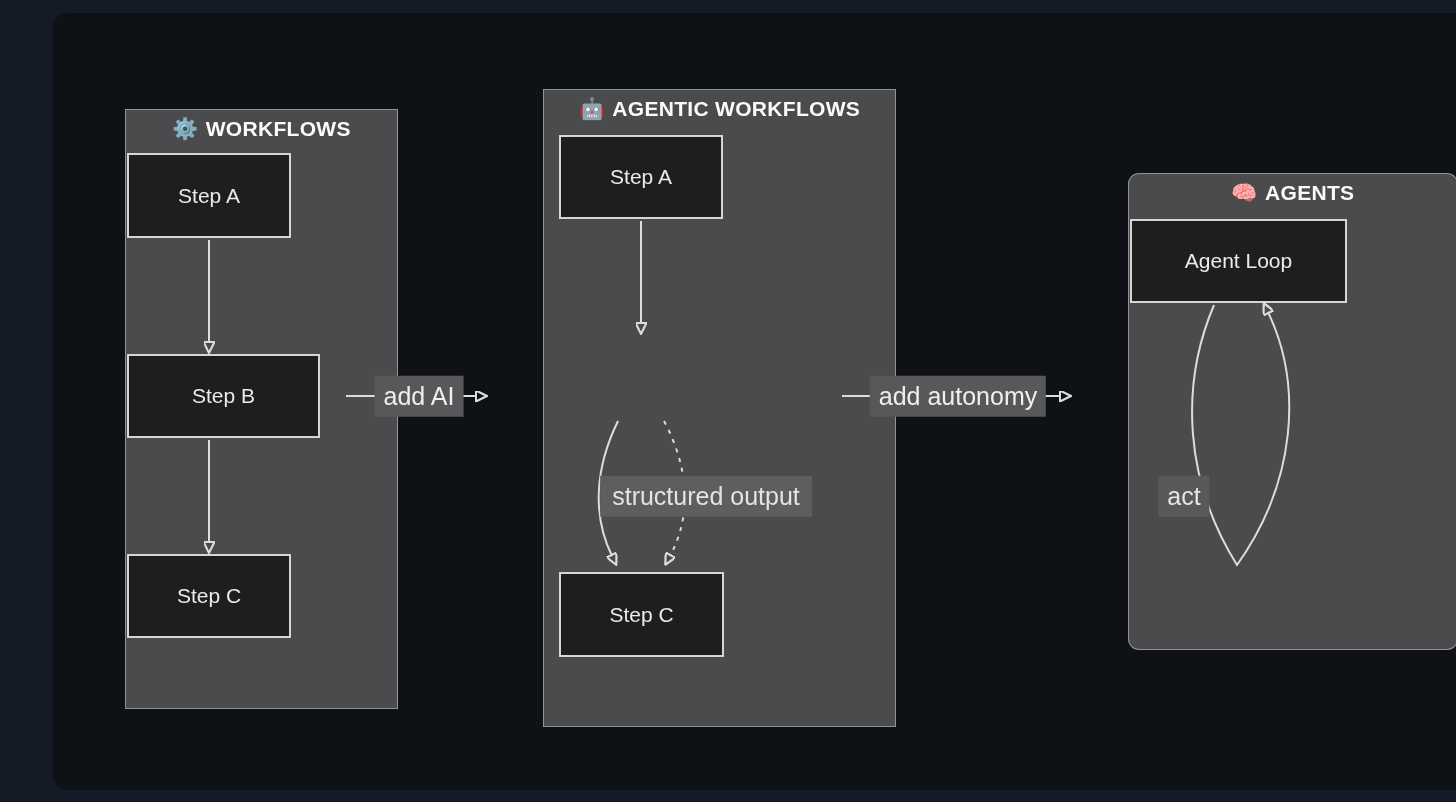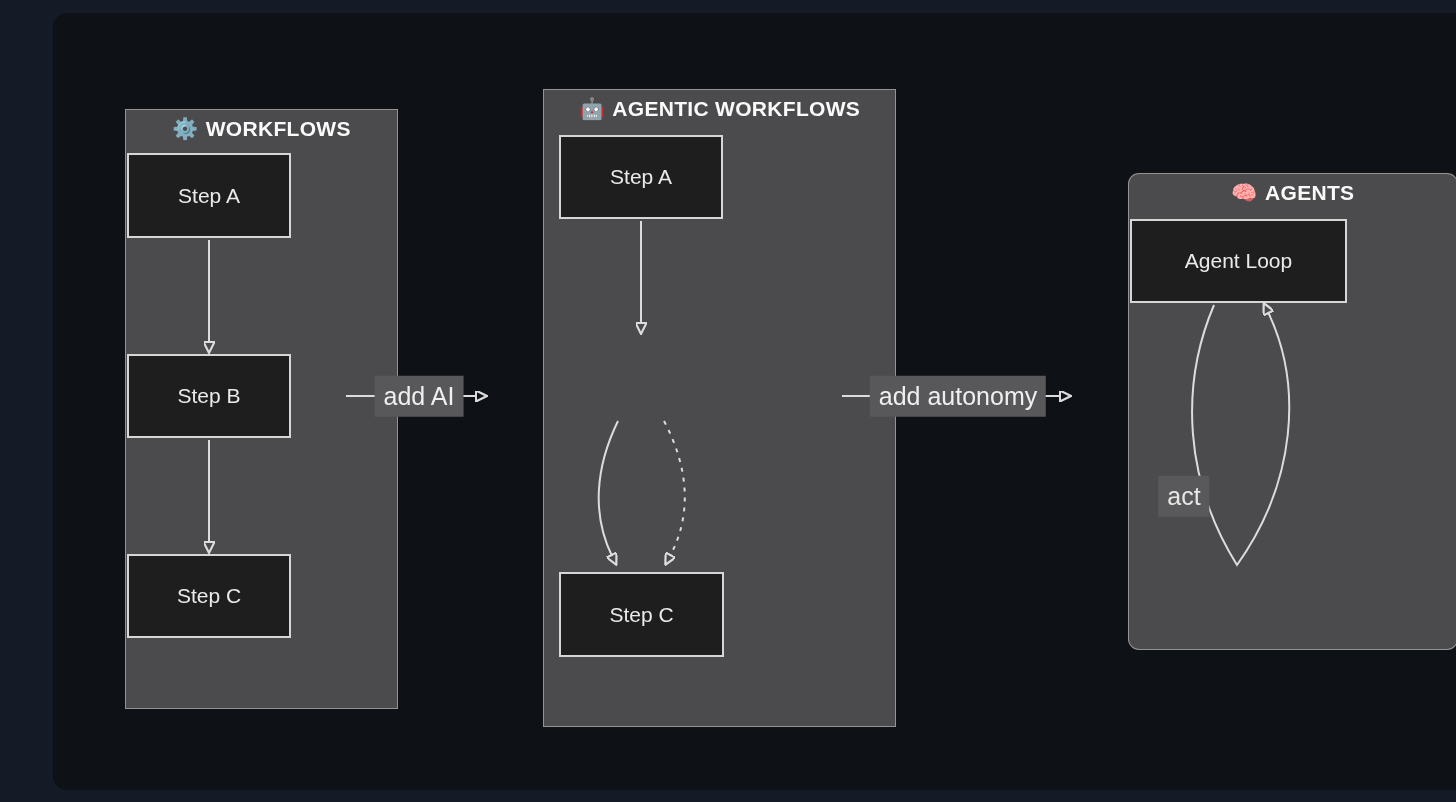--- a/index.html
+++ b/index.html
@@ -25,21 +25,21 @@
     text-align:center;color:#fafafa;font-size:21px;font-weight:bold;
     letter-spacing:0.3px;white-space:nowrap;
   }
   .panel-title .emoji{font-weight:normal;margin-right:7px;font-size:21px;}
   .node{
     position:absolute;background:#1e1e1f;border:2px solid #d6d6d6;
     display:flex;align-items:center;justify-content:center;
     color:#eaeaea;font-size:21px;z-index:4;
   }
   #wf-step-a{left:127px;top:153px;width:164px;height:85px;}
-  #wf-step-b{left:127px;top:354px;width:164px;height:84px;}
+  #wf-step-b{left:127px;top:354px;width:193px;height:84px;}
   #wf-step-c{left:127px;top:554px;width:164px;height:84px;}
   #ag-step-a{left:559px;top:135px;width:164px;height:84px;}
   #ag-ai-step{left:556px;top:335px;width:171px;height:84px;}
   #ag-step-c{left:559px;top:572px;width:165px;height:85px;}
   #agents-loop-box{left:1130px;top:219px;width:217px;height:84px;}
   #arrow-layer{position:absolute;left:0;top:0;width:1456px;height:802px;z-index:5;pointer-events:none;}
   #arrow-layer path{fill:none;stroke:#dcdcdc;stroke-width:2px;}
   #arrow-layer path.dashed{stroke-dasharray:4 6;}
   .edge-label{
     position:absolute;transform:translate(-50%,-50%);
@@ -95,14 +95,15 @@
     <path d="M641,221 V324" marker-end="url(#arw)"></path>
     <path d="M618,421 C595,468 592,515 612,556" marker-end="url(#arw)"></path>
     <path class="dashed" d="M664,421 C689,468 692,515 670,556" marker-end="url(#arw)"></path>
     <path d="M346,396 H477" marker-end="url(#arw)"></path>
     <path d="M842,396 H1061" marker-end="url(#arw)"></path>
     <path d="M1214,305 C1180,385 1184,480 1237,565 C1296,482 1303,385 1268,312" marker-end="url(#arw)"></path>
   </svg>
 
   <div class="edge-label" id="label-add-ai" style="left:419px;top:396px;">add AI</div>
   <div class="edge-label" id="label-add-autonomy" style="left:958px;top:396px;">add autonomy</div>
+  <div class="edge-label" id="label-structured-output" style="left:706px;top:496px;">structured output</div>
   <div class="edge-label" id="label-act" style="left:1184px;top:496px;">act</div>
 </div>
 
 </body></html>

